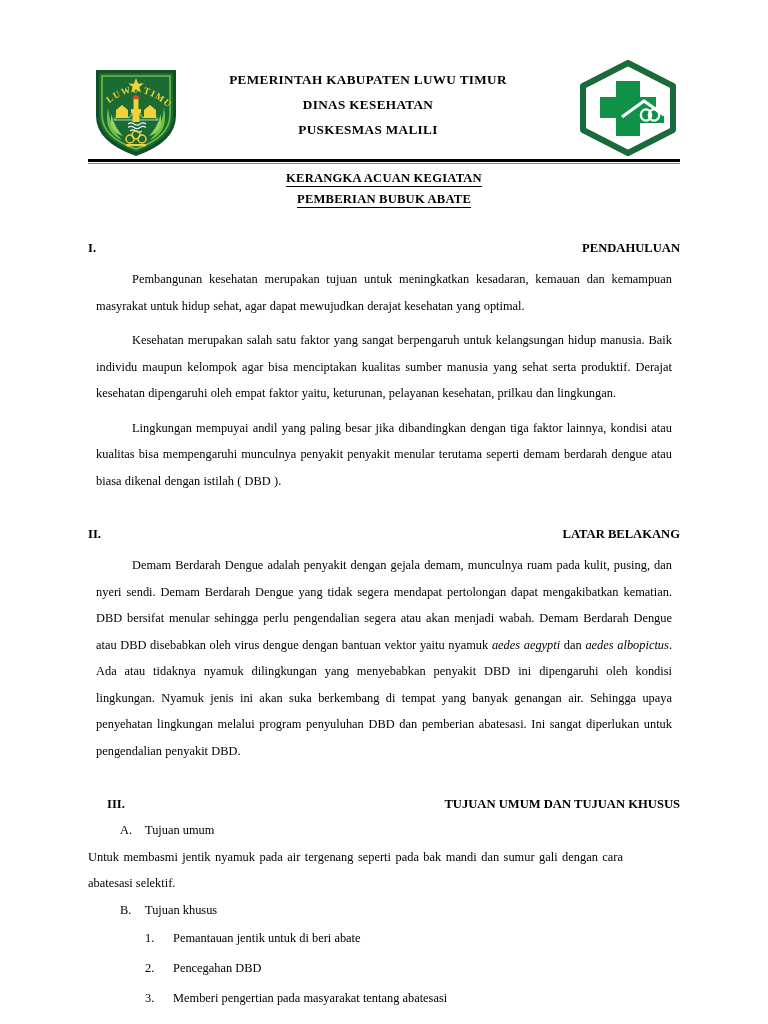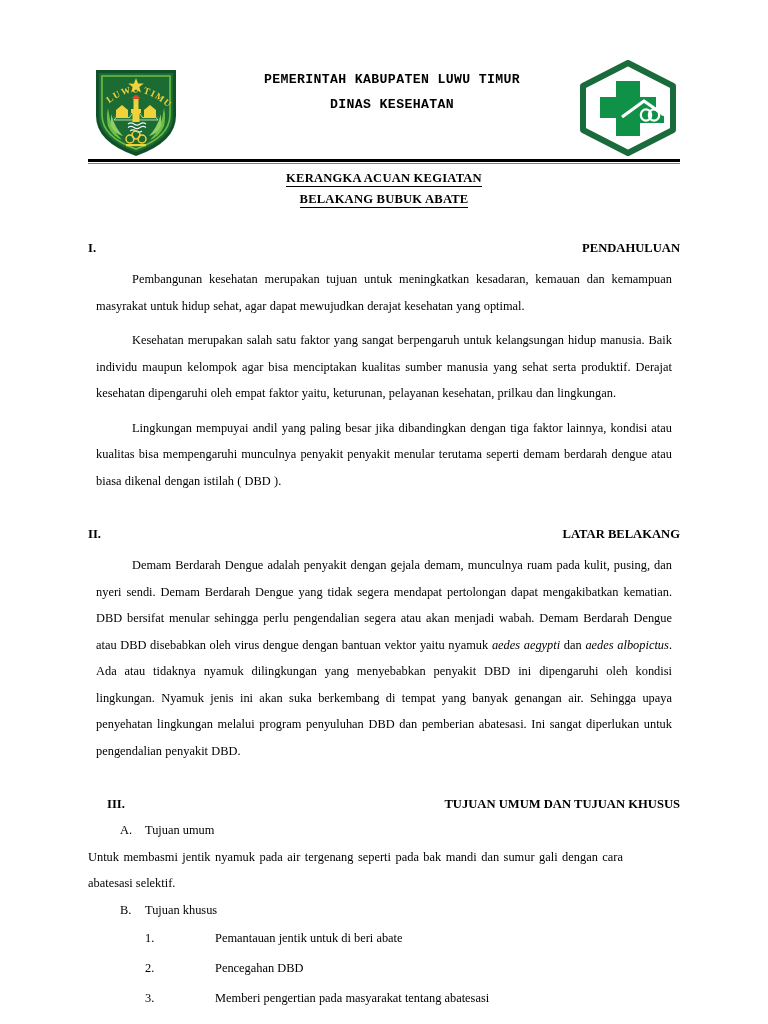--- a/index.html
+++ b/index.html
@@ -38,25 +38,24 @@
   }
   .logo-right {
     position: absolute;
     right: 0px;
     top: 2px;
     width: 104px;
     height: 96px;
   }
   .head-titles {
     position: absolute;
-    left: 112px;
+    left: 88px;
     top: 9px;
     width: 384px;
     text-align: center;
-    font-family: Liberation Mono, monospace;
   }
   .head-titles .line {
     font-size: 13.2px;
     font-weight: bold;
     letter-spacing: 0.35px;
     line-height: 25px;
     white-space: nowrap;
   }
 
   .rule {
@@ -158,21 +157,21 @@
   .num-item {
     display: flex;
     font-size: 12.4px;
     line-height: 30px;
     margin-left: 57px;
   }
   .num-item .mk {
     width: 28px;
     flex: none;
   }
-  .num-item .bd { flex: 1; margin-left: 42px; }
+  .num-item .bd { flex: 1; }
 
   i.sci { }
 </style>
 </head>
 <body>
 
 <div class="page">
 
   <div class="letterhead">
 
@@ -228,20 +227,21 @@
             <circle cx="48" cy="77" r="4"></circle>
           </g>
           <rect x="38" y="86" width="20" height="2.2" fill="#f2d23a"></rect>
         </g>
       </svg>
     </div>
 
     <div class="head-titles">
       <div class="line">PEMERINTAH KABUPATEN LUWU TIMUR</div>
       <div class="line">DINAS KESEHATAN</div>
+      <div class="line">PUSKESMAS MALILI</div>
     </div>
 
     <div class="logo-right">
       <svg viewBox="0 0 104 96" width="104" height="96">
 
         <polygon points="52,3 97,26 97,70 52,93 7,70 7,26" fill="none" stroke="#1a6b3c" stroke-width="6" stroke-linejoin="round"></polygon>
 
         <path d="M40 21 H64 V37 H80 V58 H64 V76 H40 V58 H24 V37 H40 Z" fill="#0f9247"></path>
 
         <path d="M46 58 L68 42 L88 56 V63 H46 Z" fill="#0f9247"></path>
@@ -256,21 +256,21 @@
   </div>
 
   <div class="rule">
     <div class="thick"></div>
     <div class="gap"></div>
     <div class="thin"></div>
   </div>
 
   <div class="doc-title">
     <div class="t"><span>KERANGKA ACUAN KEGIATAN</span></div>
-    <div class="t"><span>BELAKANG BUBUK ABATE</span></div>
+    <div class="t"><span>PEMBERIAN BUBUK ABATE</span></div>
   </div>
 
   <div class="content">
 
     <div class="section">
       <div class="sec-head">
         <div class="num">I.</div>
         <div class="txt">PENDAHULUAN</div>
       </div>
       <p class="body">Pembangunan kesehatan merupakan tujuan untuk meningkatkan kesadaran, kemauan dan kemampuan masyrakat untuk hidup sehat, agar dapat mewujudkan derajat kesehatan yang optimal.</p>

